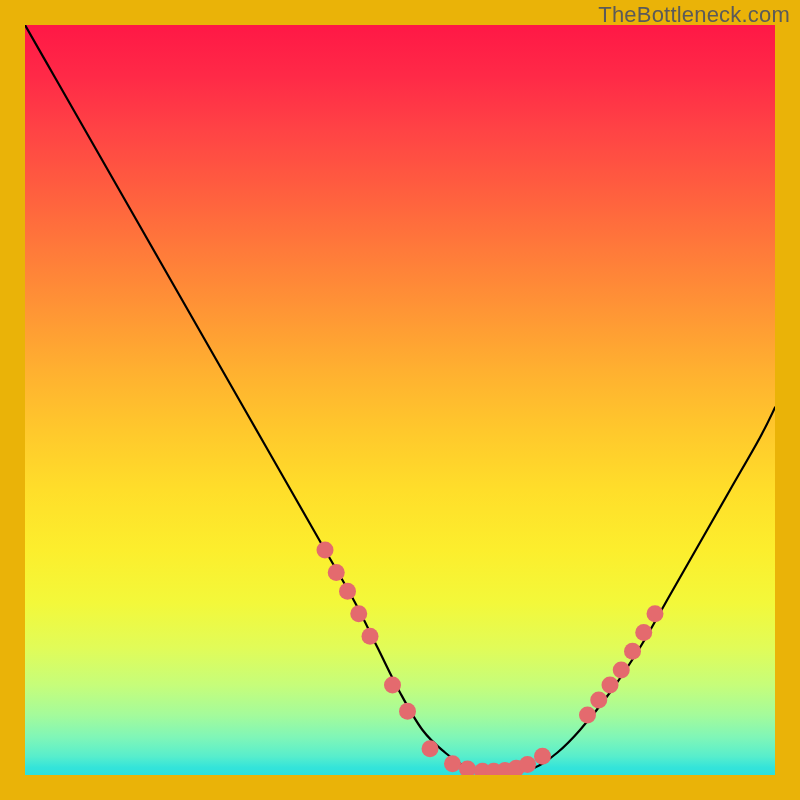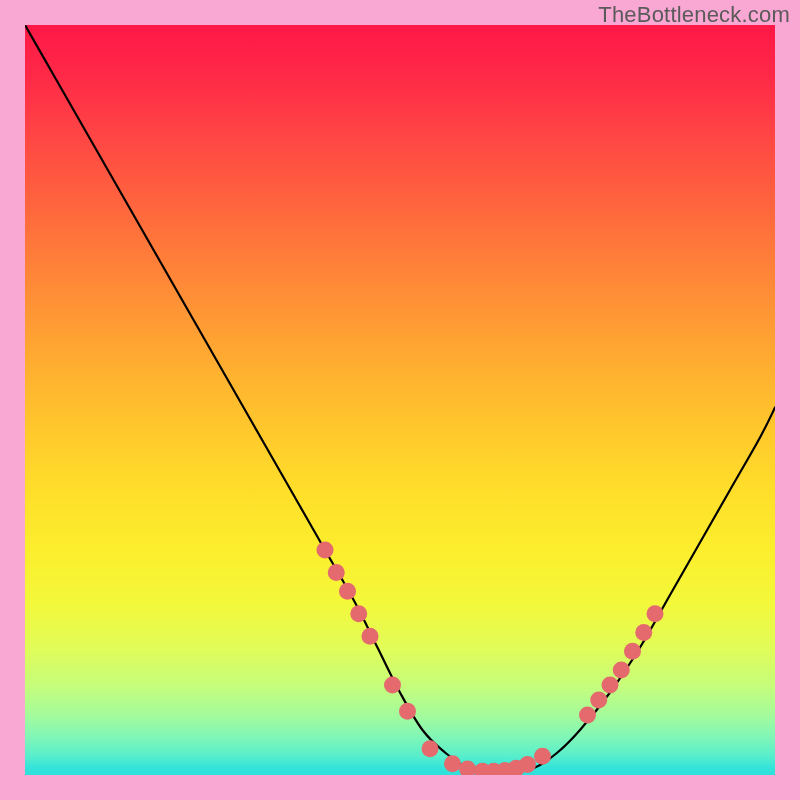--- a/index.html
+++ b/index.html
@@ -8,21 +8,21 @@
     height: 800px;
     background: #000;
     position: relative;
     overflow: hidden;
     font-family: Arial, sans-serif;
   }
   .outer {
     position: absolute;
     top: 0; left: 0;
     width: 800px; height: 800px;
-    background: #f9a8d4;
+    background: #eab308;
   }
   .plot-area {
     position: absolute;
     top: 25px;
     left: 25px;
     width: 750px;
     height: 750px;
     overflow: hidden;
   }
   .gradient-bg {

